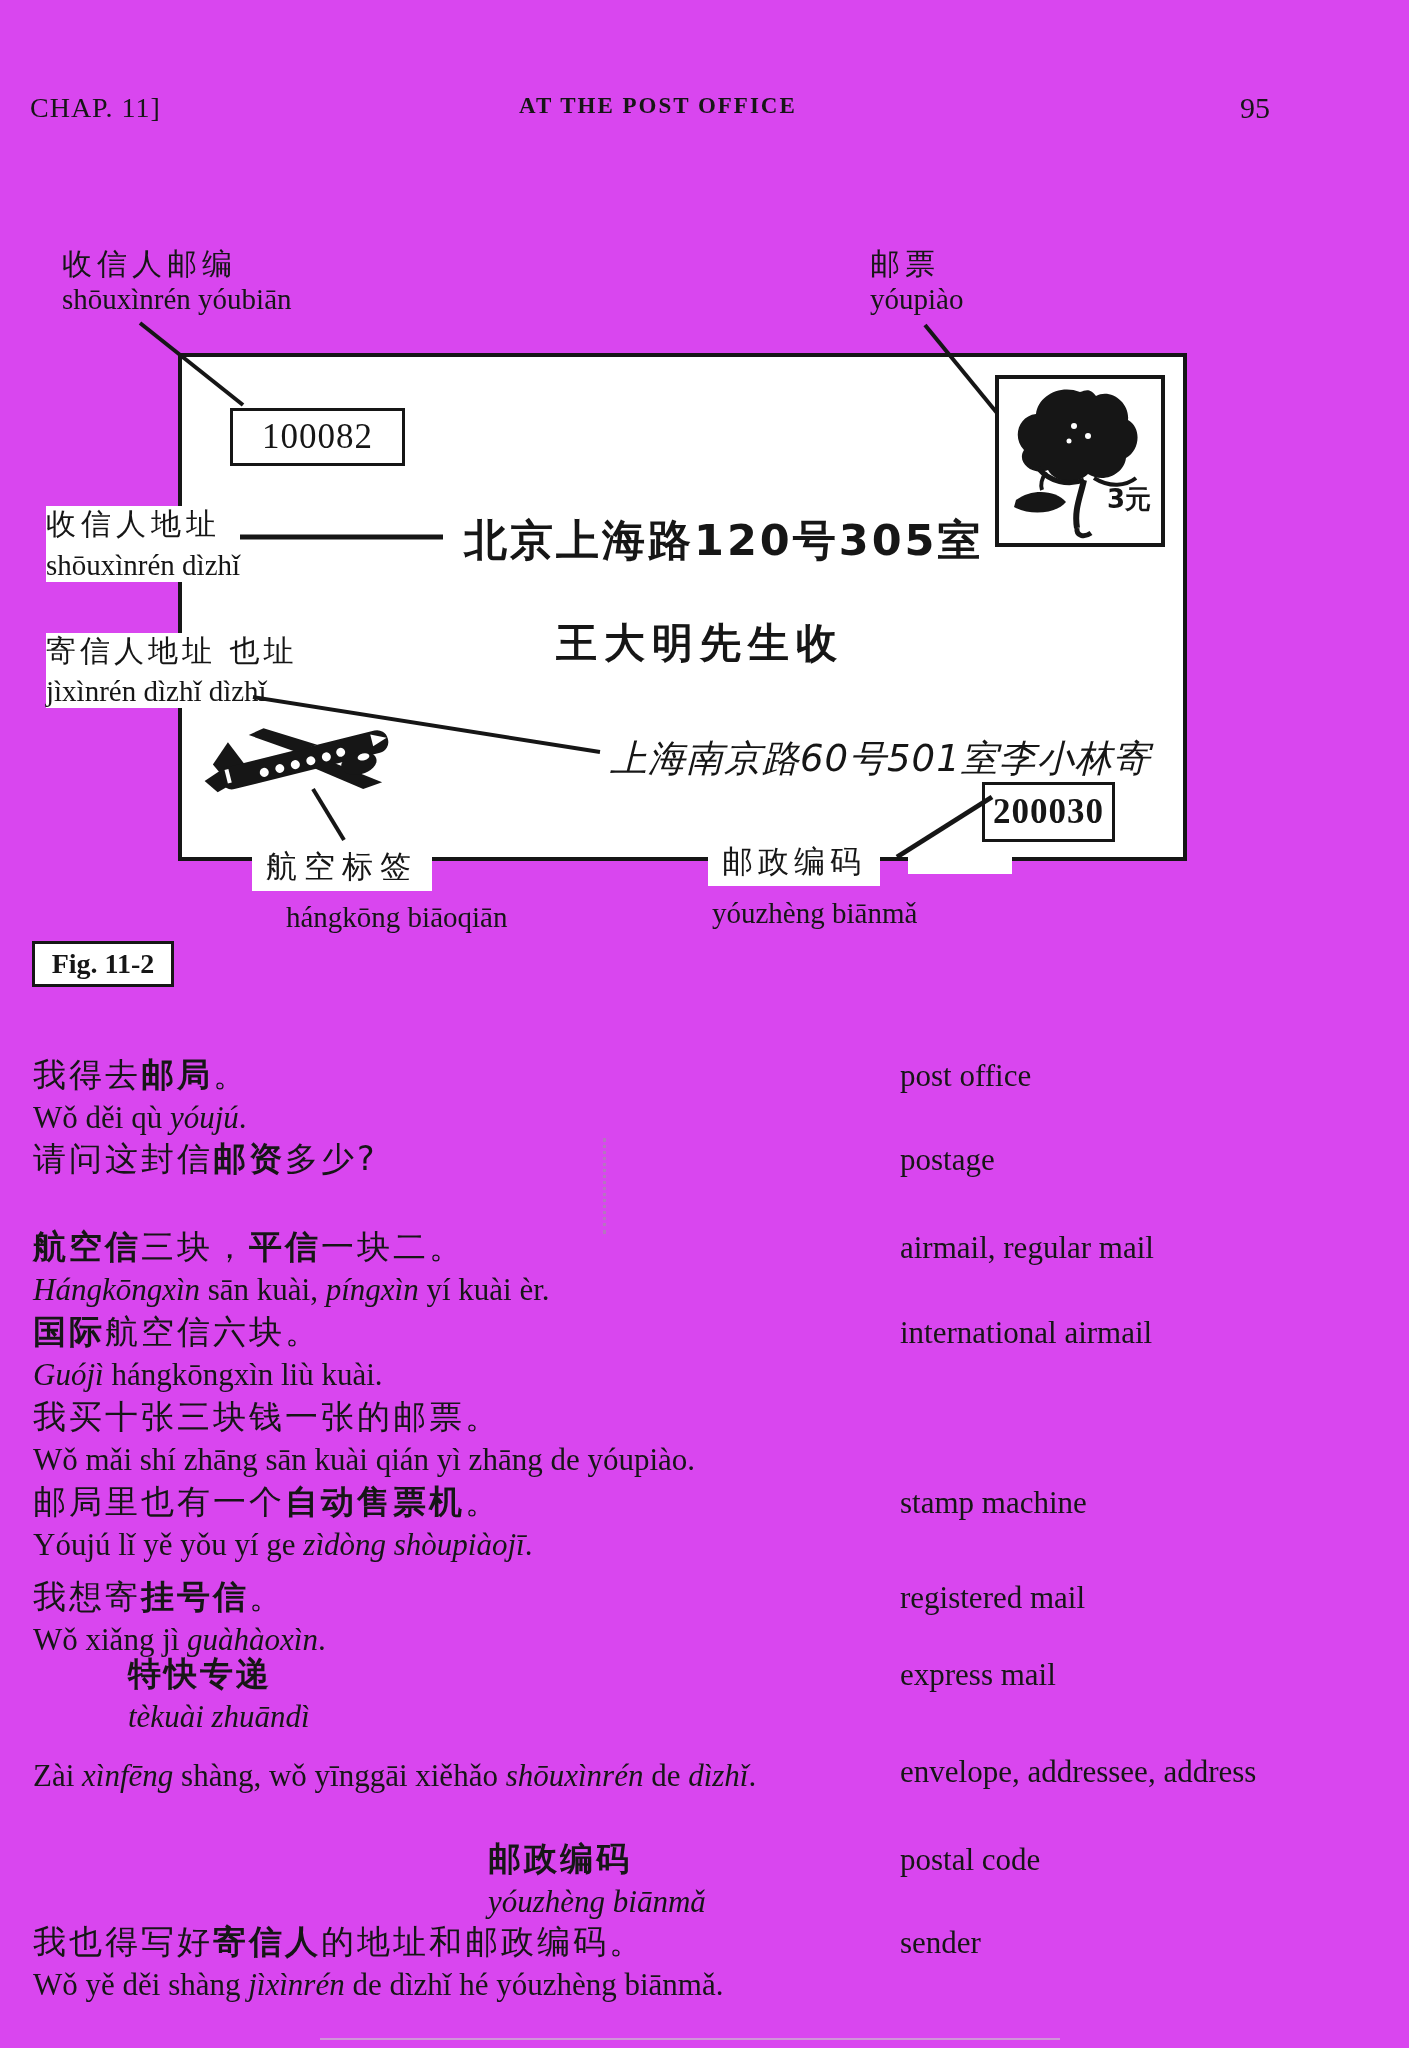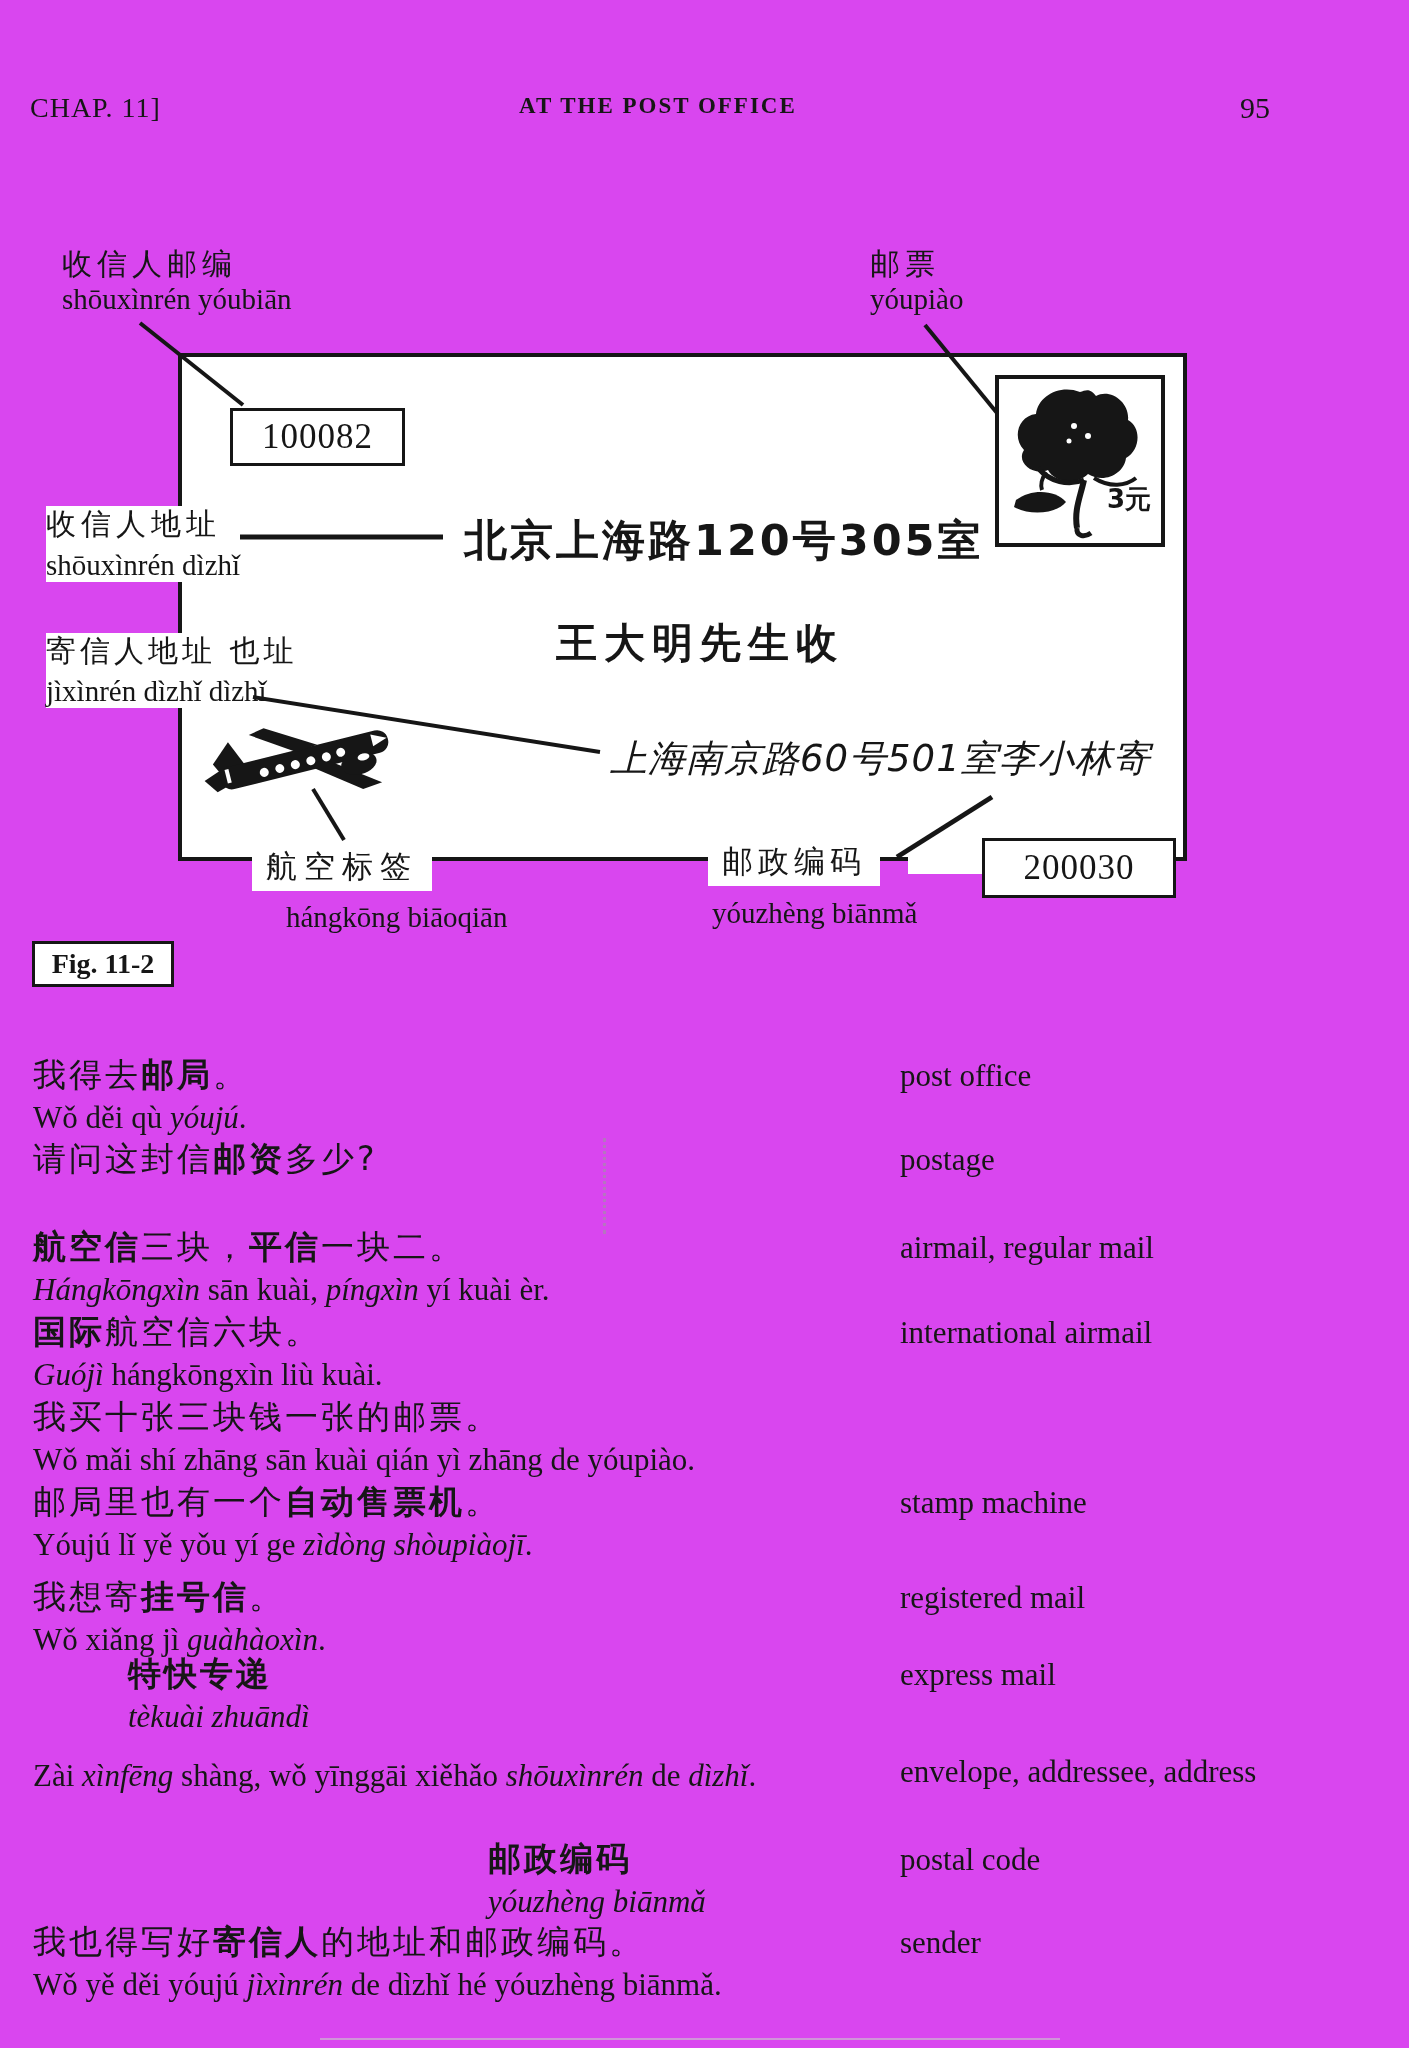--- a/index.html
+++ b/index.html
@@ -84,21 +84,21 @@
   <div class="abs lbl-block lbl-white" style="left:46px;top:506px;padding-right:6px;">
     <div class="zh-label">收信人地址</div>
     <div class="py-label" style="margin-top:6px;">shōuxìnrén dìzhǐ</div>
   </div>
   <div class="abs lbl-block lbl-white" style="left:46px;top:633px;padding-right:6px;">
     <div class="zh-label" style="letter-spacing:4px;">寄信人地址 也址</div>
     <div class="py-label" style="margin-top:5px;">jìxìnrén dìzhǐ dìzhǐ</div>
   </div>
 
   <div class="abs code-box" style="left:230px;top:408px;width:175px;height:58px;">100082</div>
-  <div class="abs code-box" style="left:982px;top:838px;width:194px;height:60px;">200030</div>
+  <div class="abs code-box" style="left:982px;top:782px;width:133px;height:60px;font-weight:bold;">200030</div>
 
   <div class="abs stamp">
     <svg width="160" height="162" viewBox="0 0 160 162" style="position:absolute;left:1px;top:1px;">
       <path fill="#161616" d="M80,12 C60,4 38,16 36,34 C18,36 12,58 24,70 C16,82 32,96 48,90 C54,102 76,106 88,94 C104,104 124,94 126,78 C140,70 142,48 128,40 C130,22 110,8 96,16 C90,8 86,10 80,12 Z"></path>
       <circle cx="74" cy="46" r="3" fill="#fff"></circle>
       <circle cx="88" cy="56" r="3" fill="#fff"></circle>
       <circle cx="69" cy="61" r="2.5" fill="#fff"></circle>
       <path fill="none" stroke="#161616" stroke-width="5" d="M38,88 C50,102 68,106 84,100"></path>
       <path fill="none" stroke="#161616" stroke-width="4" d="M94,98 C110,108 126,106 136,98"></path>
       <path fill="none" stroke="#161616" stroke-width="4" d="M46,92 C42,98 40,104 42,110"></path>
@@ -192,20 +192,20 @@
         <div class="py"><span>Zài </span><span class="i">xìnfēng</span><span> shàng, wǒ yīnggāi xiěhǎo </span><span class="i">shōuxìnrén</span><span> de </span><span class="i">dìzhǐ</span><span>.</span></div>
         <div class="en">envelope, addressee, address</div>
       </div>
       <div class="vrow">
         <div class="zh"><span class="b">邮政编码</span></div>
         <div class="py"><span class="i">yóuzhèng biānmǎ</span></div>
         <div class="en">postal code</div>
       </div>
       <div class="vrow">
         <div class="zh"><span>我也得写好</span><span class="b">寄信人</span><span>的地址和邮政编码。</span></div>
-        <div class="py"><span>Wǒ yě děi yóujú </span><span class="i">jìxìnrén</span><span> de dìzhǐ hé yóuzhèng biānmǎ.</span></div>
+        <div class="py"><span>Wǒ yě děi shàng </span><span class="i">jìxìnrén</span><span> de dìzhǐ hé yóuzhèng biānmǎ.</span></div>
         <div class="en">sender</div>
       </div>
     </div>
 
   <div class="abs artifact-dotted"></div>
   <div class="abs artifact-bottom"></div>
 </div>
 
 </body></html>

